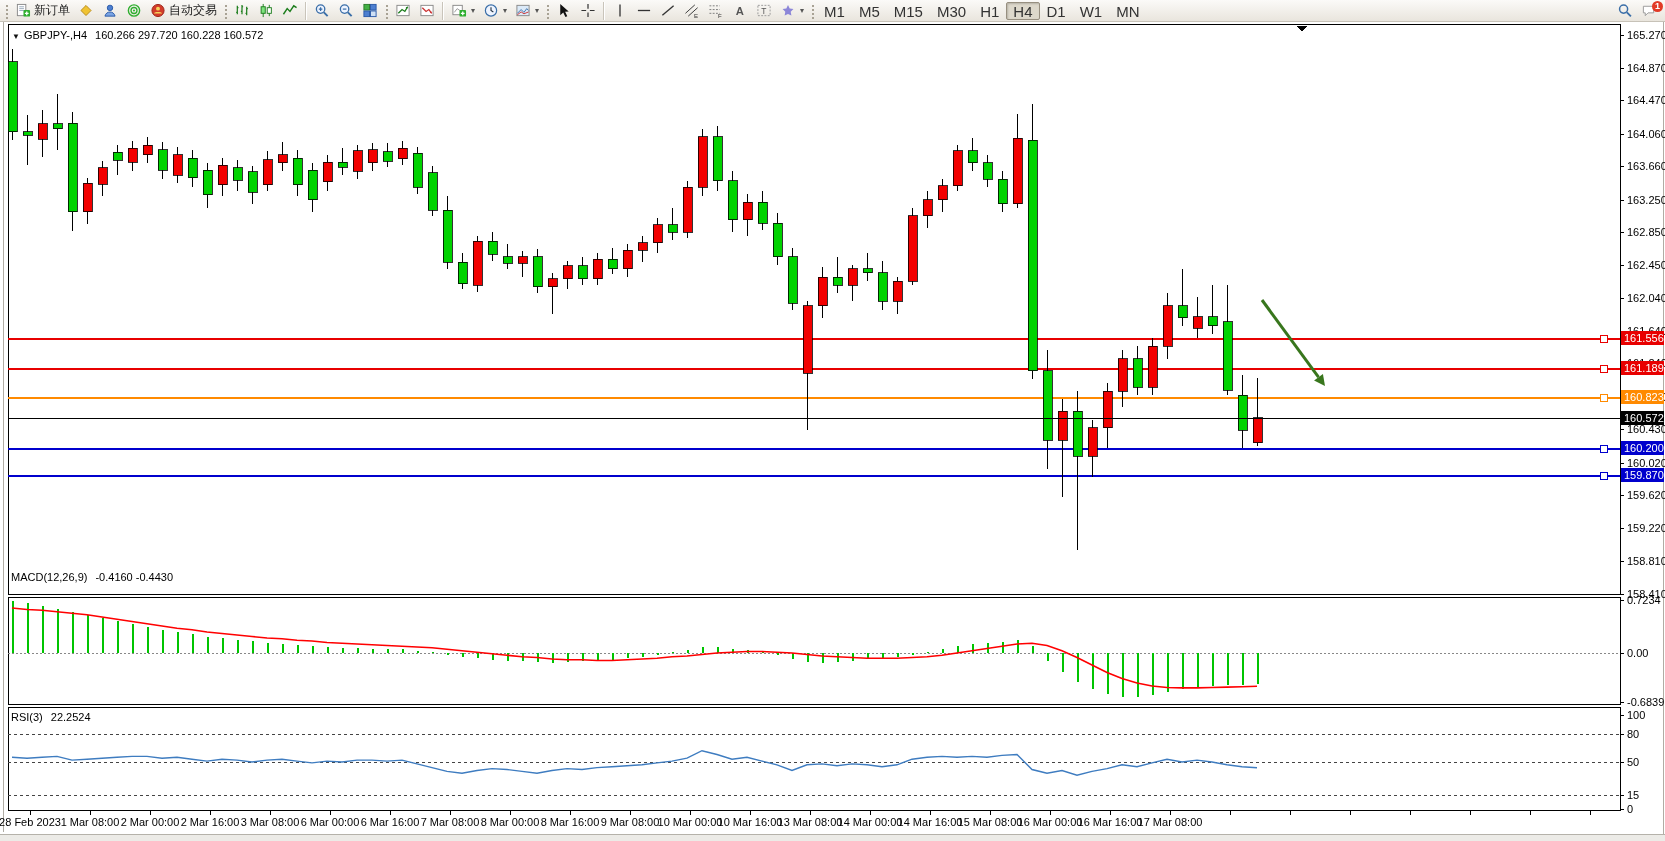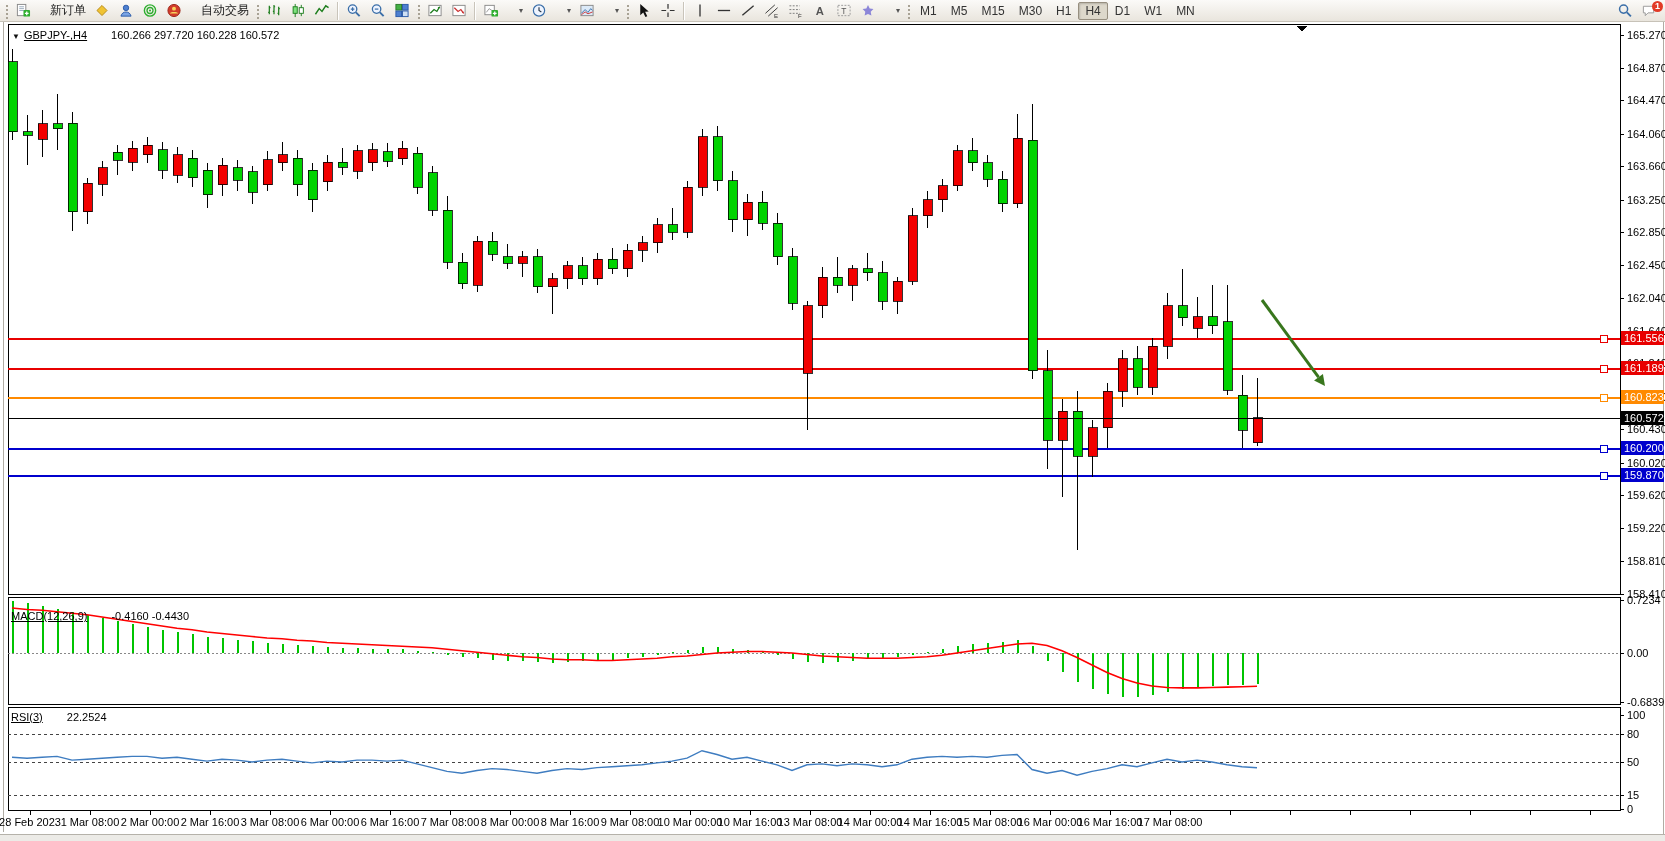--- a/index.html
+++ b/index.html
@@ -10,50 +10,50 @@
   }
   
   #toolbar{
     position:absolute;top:0;left:0;width:1665px;height:22px;
     background:linear-gradient(#fbfaf8,#e9e5dd);
     border-bottom:1px solid #c7c2b8;
     display:flex;align-items:center;padding:0 4px 0 2px;box-sizing:border-box;
     z-index:5;
   }
   .tbtn{
-    height:20px;display:inline-flex;align-items:center;gap:19px;
+    height:20px;display:inline-flex;align-items:center;gap:3px;
     padding:0 3px;border:1px solid transparent;border-radius:2px;
     background:transparent;font-family:"Liberation Sans",sans-serif;
     font-size:12px;color:#222;cursor:default;position:relative;white-space:nowrap;
   }
   .tbtn svg{width:16px;height:15px;display:block;}
   .tbtn .caret{font-size:8px;color:#555;margin-left:1px;}
   .tbtn .badge{
     position:absolute;top:-1px;right:-3px;width:11px;height:11px;line-height:11px;
     background:#e23a26;color:#fff;font-size:9px;font-weight:bold;text-align:center;
     border-radius:50%;
   }
   .sep{width:1px;height:18px;background:#c9c4ba;border-right:1px solid #fff;margin:0 3px;}
   .grip{width:5px;height:16px;margin:0 2px;
     background-image:radial-gradient(circle,#a8a294 1px,transparent 1.2px);
     background-size:4px 4px;background-position:1px 1px;}
   .tf{
-    height:18px;padding:0 6px;font-size:12px;color:#333;border:1px solid transparent;
+    height:18px;padding:0 6px;font-size:15px;color:#333;border:1px solid transparent;
     background:transparent;border-radius:2px;font-family:"Liberation Sans",sans-serif;
   }
   .tf.active{border:1px solid #978f80;background:#ddd8cb;box-shadow:inset 1px 1px 2px rgba(0,0,0,.18);}
   .spring{flex:1;}
   
   #chart-wrap{position:absolute;top:22px;left:0;width:1665px;height:819px;background:#fff;}
   #chart-svg{position:absolute;top:0;left:0;}
   .pane-label{
     position:absolute;font-size:11px;color:#000;white-space:nowrap;z-index:3;
   }
   .pane-label .tri{font-size:8px;margin-right:4px;color:#111;}
-  .pane-label b{font-weight:normal;margin-right:24px;text-decoration:underline;}
+  .pane-label b{font-weight:normal;margin-right:8px;}
 </style>
 </head>
 <body>
 
 <div id="toolbar">
     <div class="grip"></div>
     <button class="tbtn">
       <span style="display: inline-flex;">
         <svg viewBox="0 0 16 16">
           <rect x="2" y="1.5" width="9" height="12" fill="#fff" stroke="#888"></rect>
@@ -714,20 +714,20 @@
       <text x="1110" y="804" font-size="11" font-family="&quot;Liberation Sans&quot;,sans-serif" fill="#000" shape-rendering="auto" text-anchor="middle">16 Mar 16:00</text>
       <text x="1170" y="804" font-size="11" font-family="&quot;Liberation Sans&quot;,sans-serif" fill="#000" shape-rendering="auto" text-anchor="middle">17 Mar 08:00</text>
       <rect x="0" y="812" width="1665" height="7" fill="#ecebe7"></rect>
       <line x1="0" y1="812.5" x2="1665" y2="812.5" stroke="#b5b2aa"></line>
     </svg>
 
   <div class="pane-label" style="top:7px;left:12px;">
     <span class="tri">▼</span><b>GBPJPY-,H4</b><span>160.266 297.720 160.228 160.572</span>
   </div>
 
-  <div class="pane-label" style="top:588px;left:11px;">
+  <div class="pane-label" style="top:549px;left:11px;">
     <b>MACD(12,26,9)</b><span>-0.4160 -0.4430</span>
   </div>
 
   <div class="pane-label" style="top:689px;left:11px;">
     <b>RSI(3)</b><span>22.2524</span>
   </div>
 </div>
 
 </body></html>

